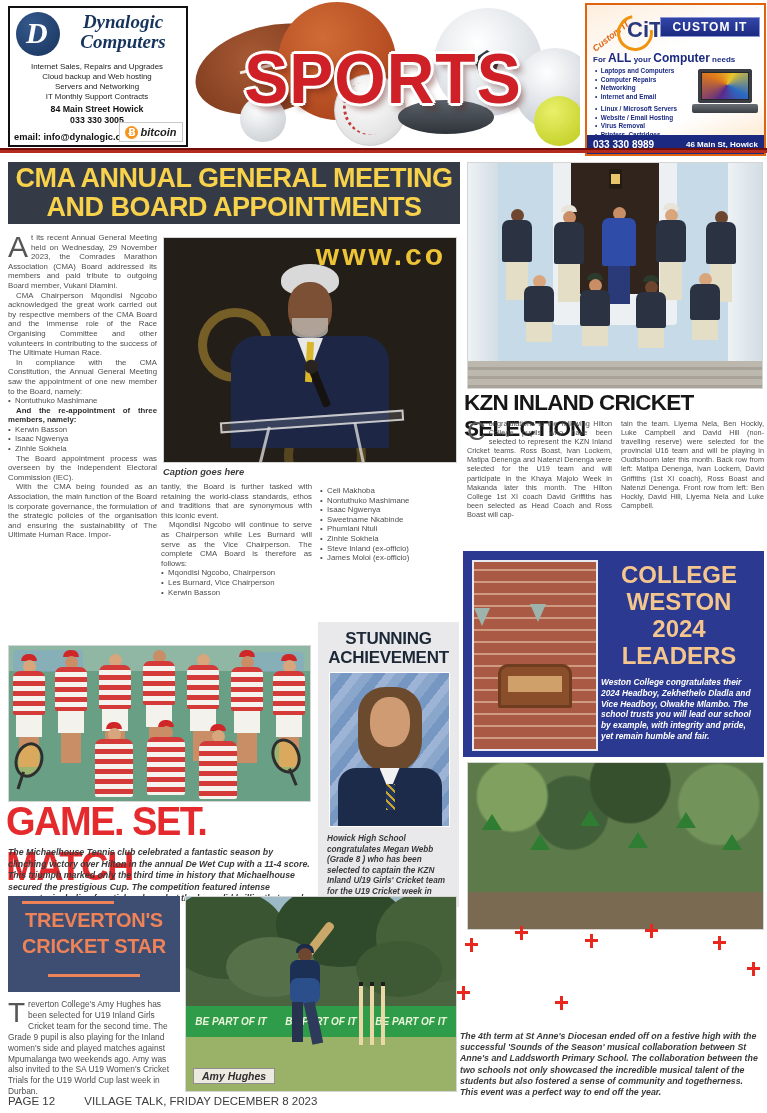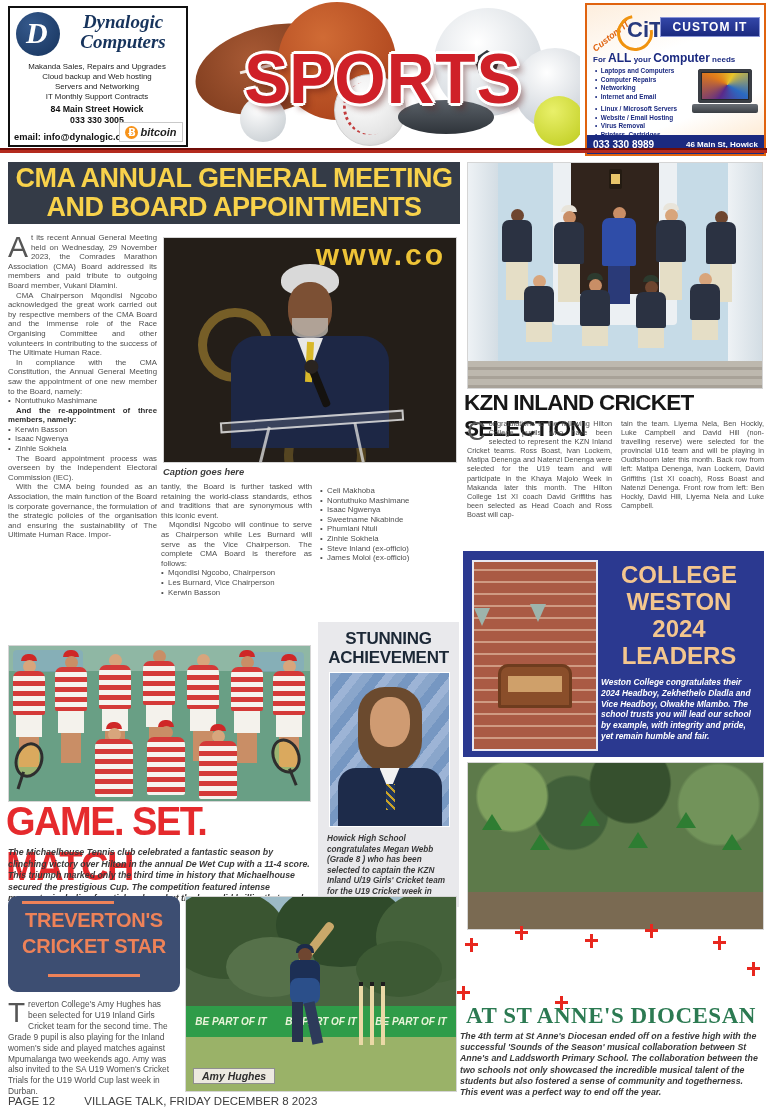--- a/index.html
+++ b/index.html
@@ -157,21 +157,21 @@
       radial-gradient(circle at 55% 12%,#36502e 0 18%,transparent 19%),
       radial-gradient(circle at 85% 25%,#72935a 0 14%,transparent 15%),
       radial-gradient(circle at 35% 30%,#41603a 0 16%,transparent 17%),
       linear-gradient(180deg,#5d7a4a 0 78%,#7a6a52 78% 100%);}
   .elf{position:absolute;width:30px;}
   .elf .hat{width:0;height:0;margin:0 auto;border-left:10px solid transparent;border-right:10px solid transparent;border-bottom:16px solid #2e7d32;}
   .elf .band{width:24px;height:4px;margin:0 auto;background:#c32222;}
   .elf .head{width:13px;height:13px;border-radius:50%;background:#8a5a3e;margin:0 auto;}
   .elf .body{width:26px;height:46px;margin:-1px auto 0;border-radius:8px 8px 3px 3px;background:#c32222;box-shadow:inset 0 4px 0 #e8e2d2;}
   
-  .trev-box{background:#3d4e72;border-radius:9px;}
+  .trev-box{background:#3d4e72;}
   .trev-line{position:absolute;left:14px;width:92px;height:3px;background:#ee8258;}
   .trev-title{position:absolute;left:0;top:11px;width:100%;text-align:center;font-weight:800;
       font-size:20px;line-height:26px;color:#ee8258;letter-spacing:-0.3px;}
   
   .amy-photo{background:linear-gradient(180deg,#9cbac6 0 8%,#4a6540 8% 56%,#2f9c49 56% 72%,#9ab268 72% 100%);}
   .treeblob{position:absolute;border-radius:50%;}
   .boards{position:absolute;left:0;top:56%;width:100%;height:16%;display:flex;align-items:center;
       justify-content:space-around;font:italic 800 10px "Liberation Sans",sans-serif;color:#eaf4da;}
   .wickets{position:absolute;left:64%;top:44%;height:30%;display:flex;gap:7px;}
   .wickets i{display:block;width:4px;height:100%;background:#ead9a6;border-top:4px solid #1d1d1d;}
@@ -205,21 +205,21 @@
     <div class="dyn-logo-row">
       <div class="dyn-circle">
           <span>D</span>
         </div>
       <div class="dyn-name">
         <div>Dynalogic</div>
         <div>Computers</div>
       </div>
     </div>
     <div class="dyn-services">
-      <div>Makanda Sales, Repairs and Upgrades</div>
+      <div>Internet Sales, Repairs and Upgrades</div>
       <div>Cloud backup and Web hosting</div>
       <div>Servers and Networking</div>
       <div>IT Monthly Support Contracts</div>
     </div>
     <div class="dyn-contact">
       <div>84 Main Street Howick</div>
       <div>033 330 3005</div>
     </div>
     <div class="dyn-email">email: info@dynalogic.co.za</div>
     <div class="btc">
@@ -550,21 +550,20 @@
   </div>
 
   <i class="sp" style="left:470px;top:938px;"></i>
   <i class="sp" style="left:520px;top:926px;"></i>
   <i class="sp" style="left:590px;top:934px;"></i>
   <i class="sp" style="left:650px;top:924px;"></i>
   <i class="sp" style="left:718px;top:936px;"></i>
   <i class="sp" style="left:752px;top:962px;"></i>
   <i class="sp" style="left:462px;top:986px;"></i>
   <i class="sp" style="left:560px;top:996px;"></i>
-  <div class="fest-sub">AT ST ANNE'S DIOCESAN</div>
   <div class="fest-body blurb">The 4th term at St Anne's Diocesan ended off on a festive high with the successful 'Sounds of the Season' musical collaboration between St Anne's and Laddsworth Primary School.  The collaboration between the two schools not only showcased the incredible musical talent of the students but also fostered a sense of community and togetherness. This event was a perfect way to end off the year.</div>
 
   <div class="footer">
     <span>PAGE  12</span>
     <span class="issue">VILLAGE TALK, FRIDAY DECEMBER 8 2023</span>
   </div>
 
 </div>
 
 </body></html>

